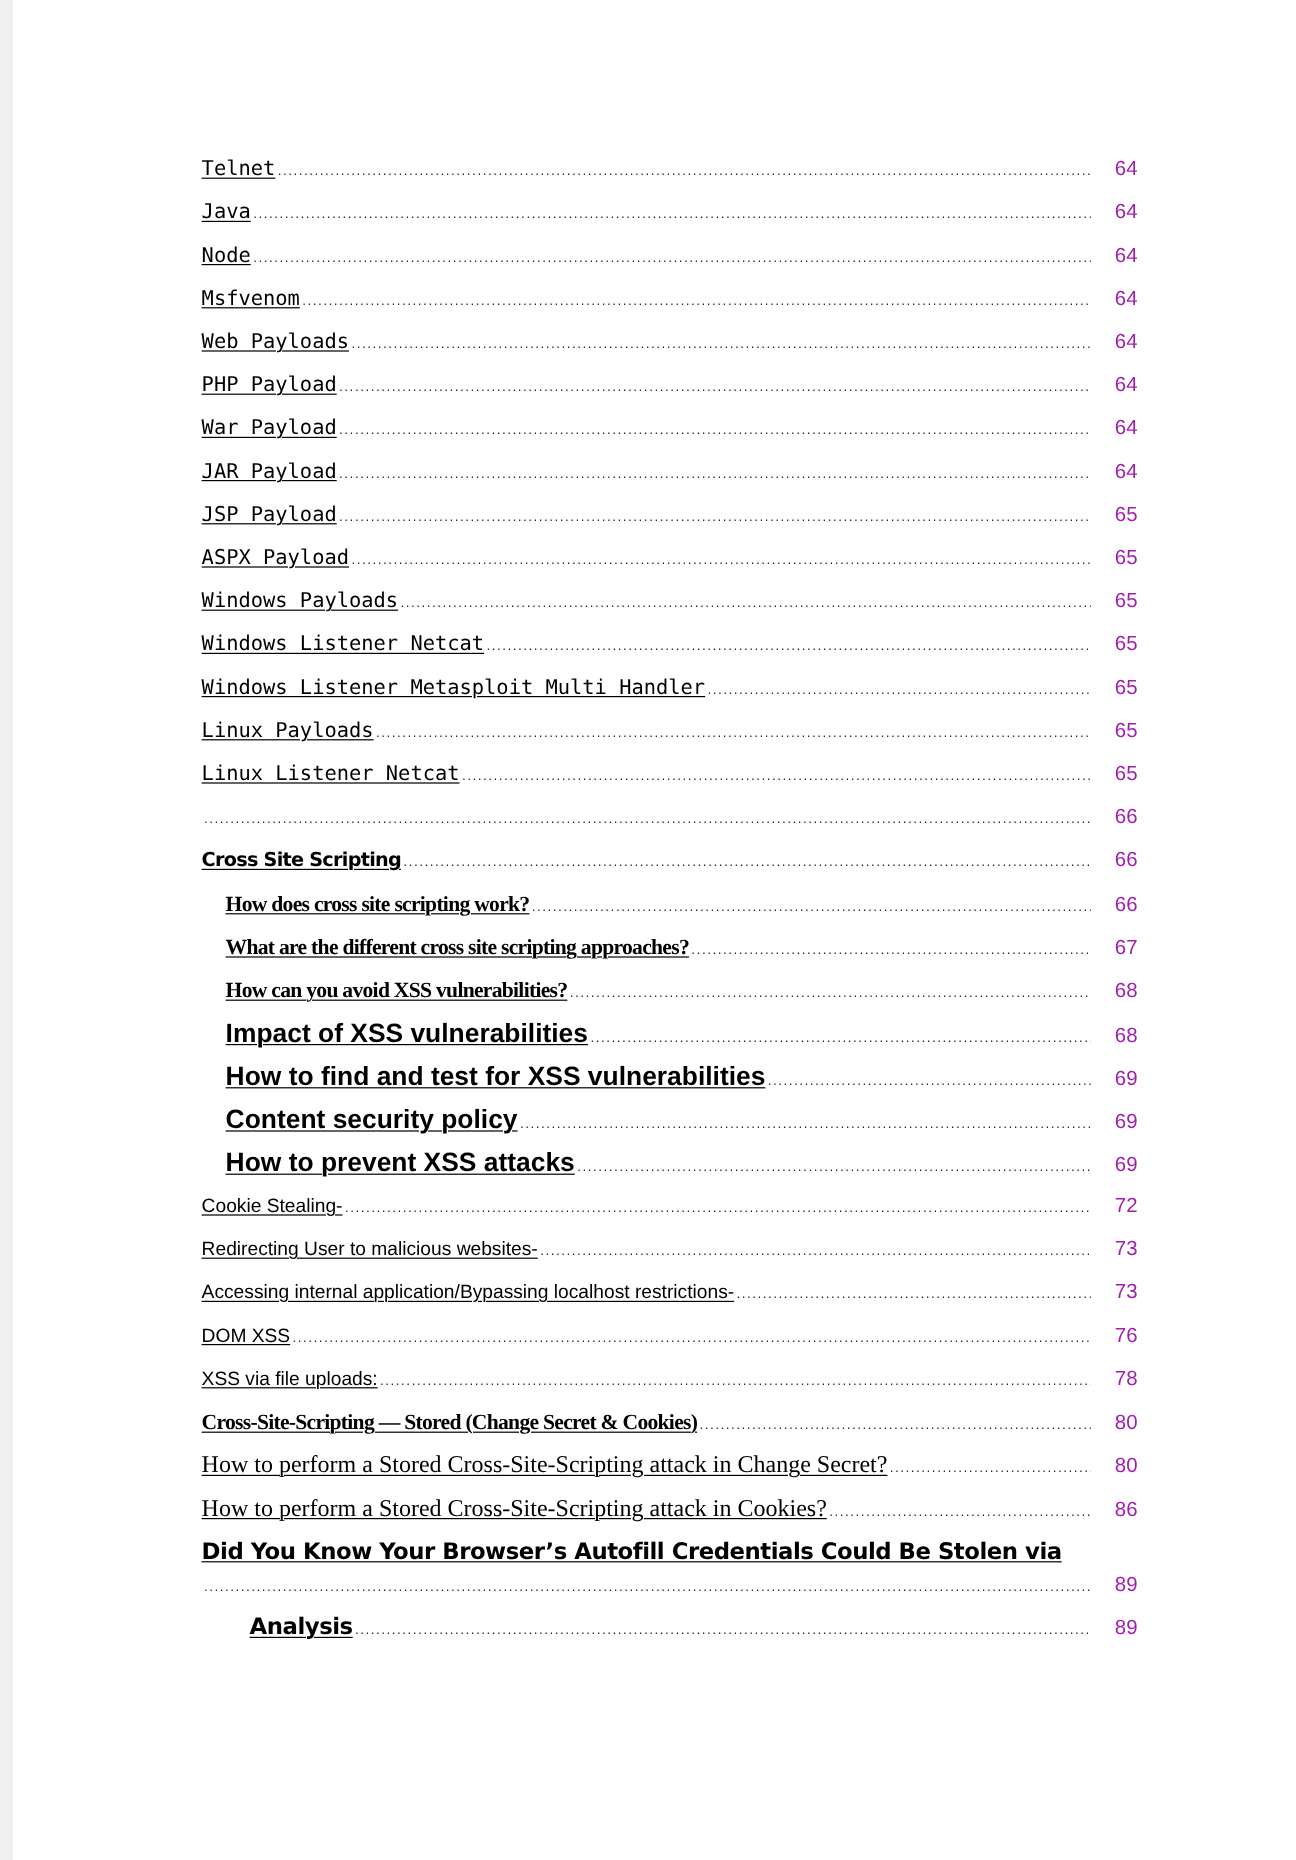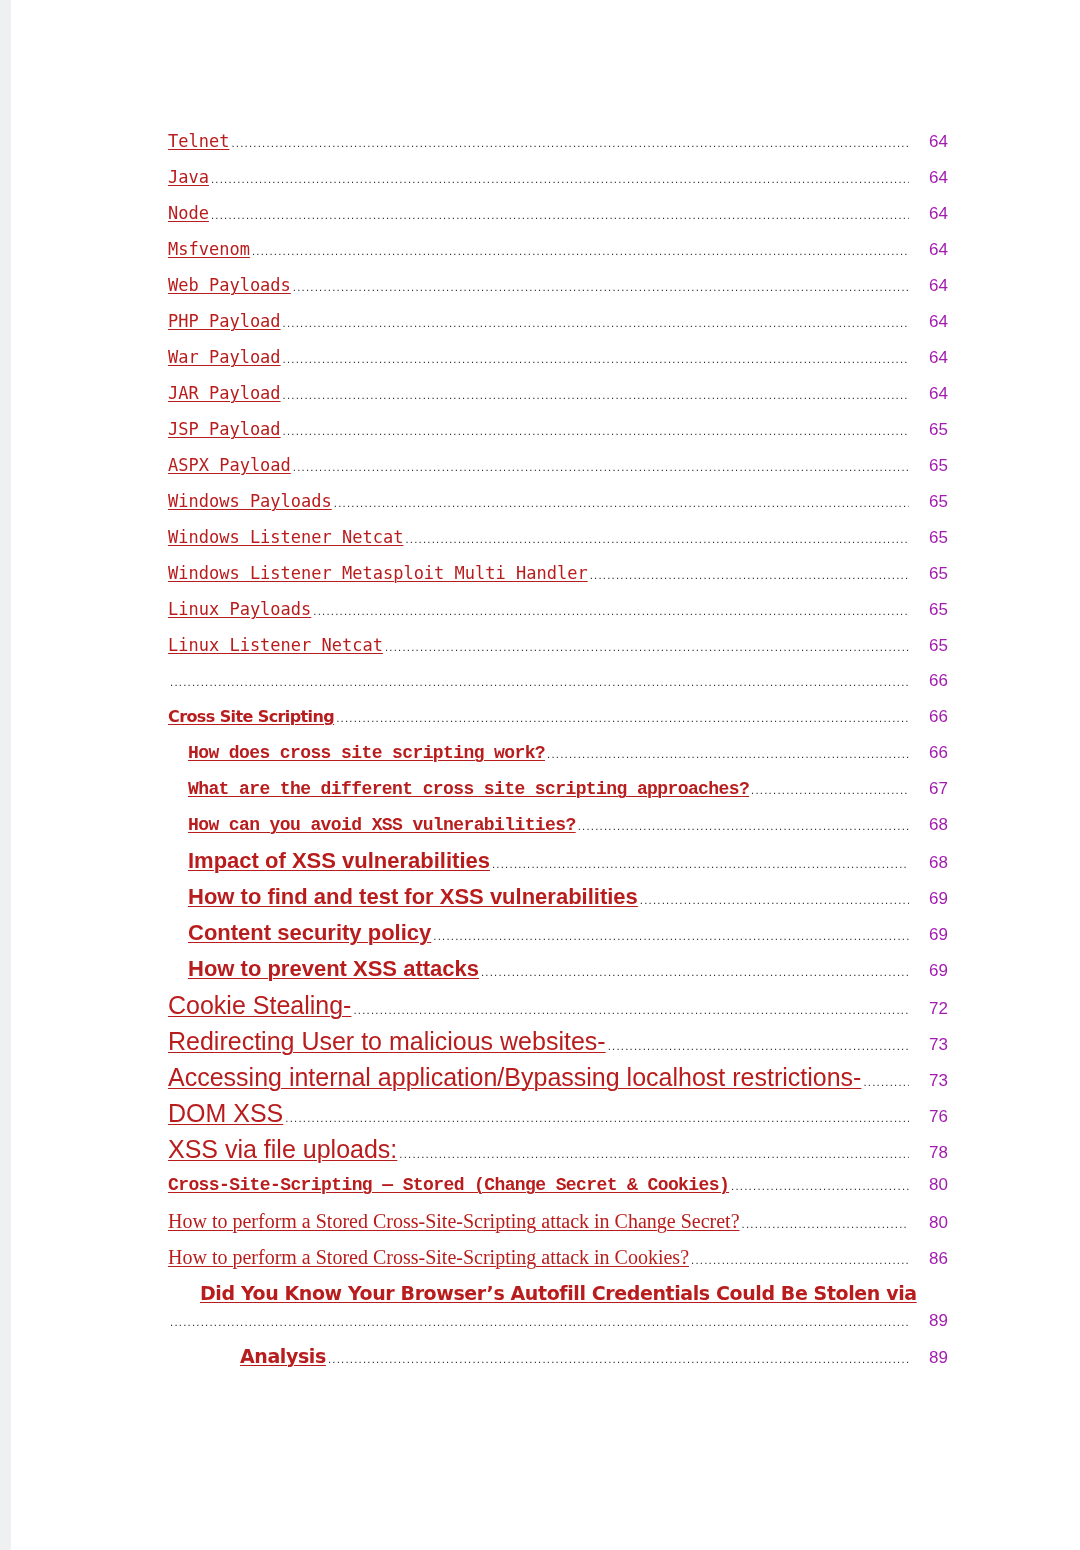--- a/index.html
+++ b/index.html
@@ -36,21 +36,21 @@
       line-height: 28px;
       color: #1a1acc;
       white-space: nowrap;
     }
     .toc-entry.wrap {
       height: 63px;
       display: block;
       white-space: normal;
     }
     .toc-title {
-      color: #b91c1c;
+      color: #000000;
       text-decoration: underline;
       text-decoration-thickness: 1px;
       text-underline-offset: 2px;
       flex: 0 0 auto;
       background: #fff;
       cursor: pointer;
     }
     .leader {
       flex: 1 1 auto;
       overflow: hidden;
@@ -74,26 +74,26 @@
       width: 24px;
       text-align: left;
       color: #a21caf;
       font-family: "Liberation Sans", sans-serif;
       font-size: 17px;
       margin-left: 18px;
     }
     
     .s-mono .toc-title { font-family: "DejaVu Sans Mono", monospace; font-size: 17px; }
     .s-sans-bold-sm .toc-title { font-family: "DejaVu Sans", sans-serif; font-size: 16px; font-weight: bold; letter-spacing: -0.6px; }
-    .s-serif-bold .toc-title { font-family: Liberation Mono, monospace; font-size: 18px; font-weight: bold; letter-spacing: -0.6px; }
+    .s-serif-bold .toc-title { font-family: Liberation Serif, serif; font-size: 18px; font-weight: bold; letter-spacing: -0.6px; }
     .s-arial-bold .toc-title { font-family: "Liberation Sans", sans-serif; font-size: 22px; font-weight: bold; }
     .s-sans-light .toc-title { font-family: "DejaVu Sans", sans-serif; font-size: 16px; letter-spacing: -0.5px; }
-    .s-arial .toc-title { font-family: "Liberation Sans", sans-serif; font-size: 25px; text-align: right; }
+    .s-arial .toc-title { font-family: "Liberation Sans", sans-serif; font-size: 16px; text-align: right; }
     .s-serif .toc-title { font-family: "Liberation Serif", serif; font-size: 20px; }
-    .s-geo-bold .toc-title { font-family: "DejaVu Sans", sans-serif; font-size: 19px; font-weight: bold; letter-spacing: -0.4px; margin-left: 32px; }
+    .s-geo-bold .toc-title { font-family: "DejaVu Sans", sans-serif; font-size: 19px; font-weight: bold; letter-spacing: -0.4px; }
 
     .indent-1 { padding-left: 20px; }
     .indent-2 { padding-left: 40px; }
 
     .wrap-line1 {
       display: block;
       height: 28px;
       line-height: 28px;
     }
     .wrap-line2 {

